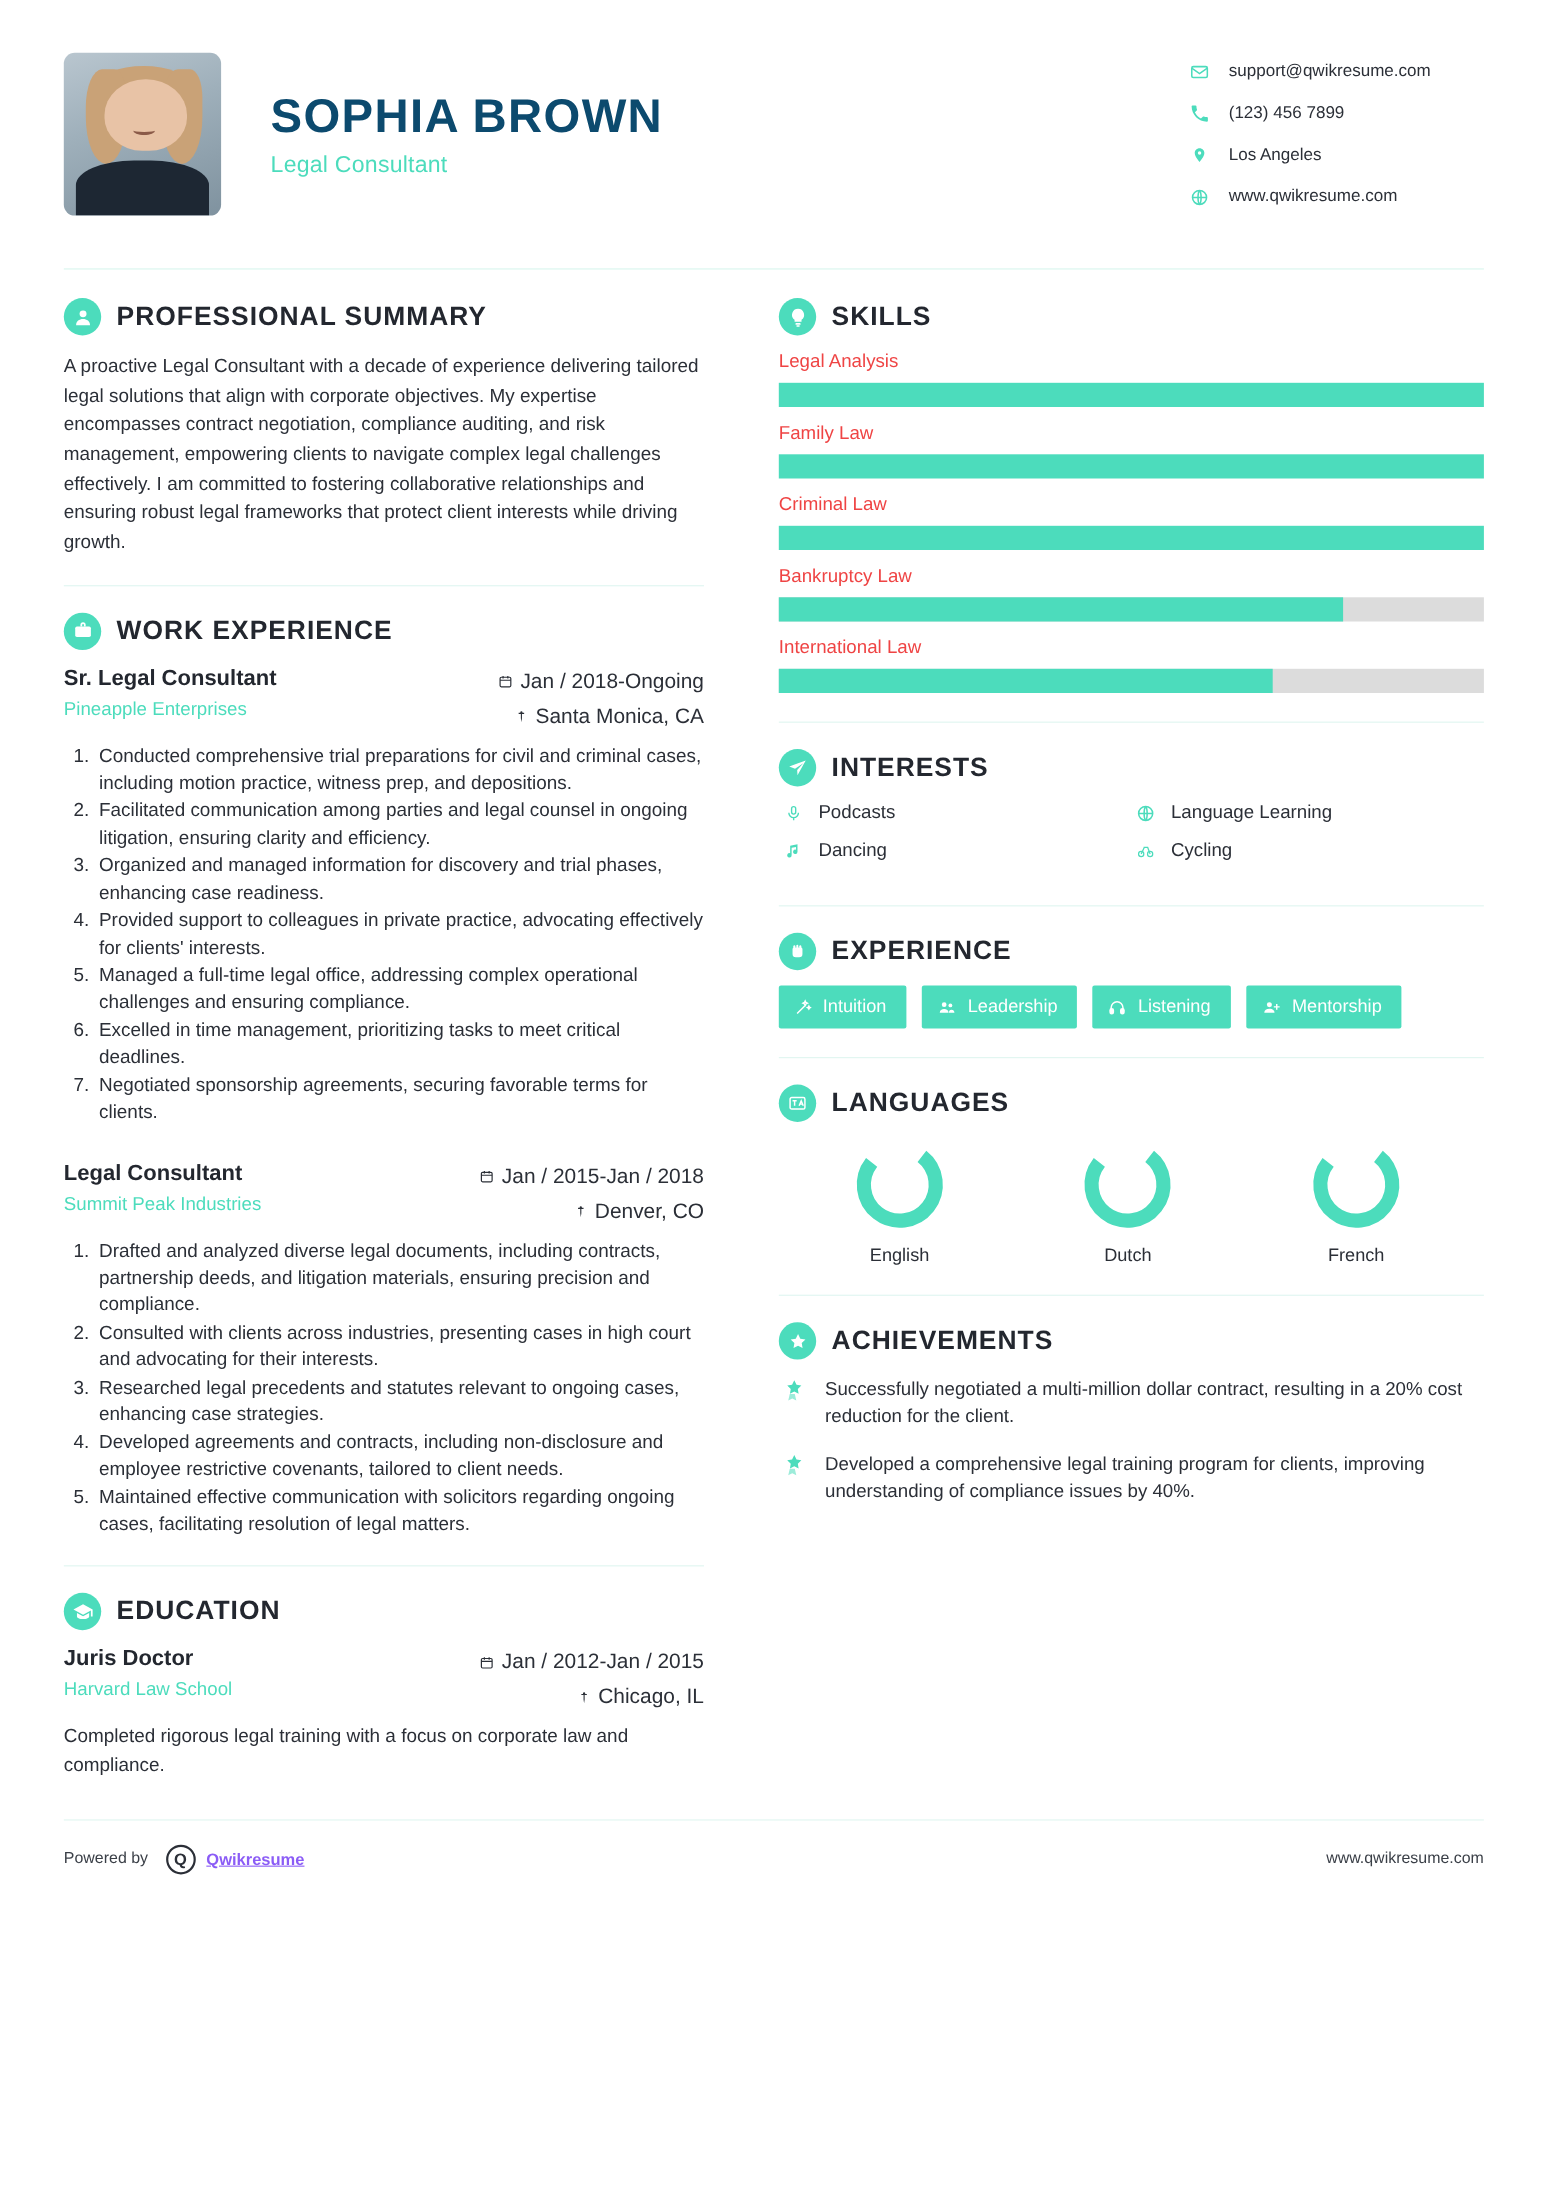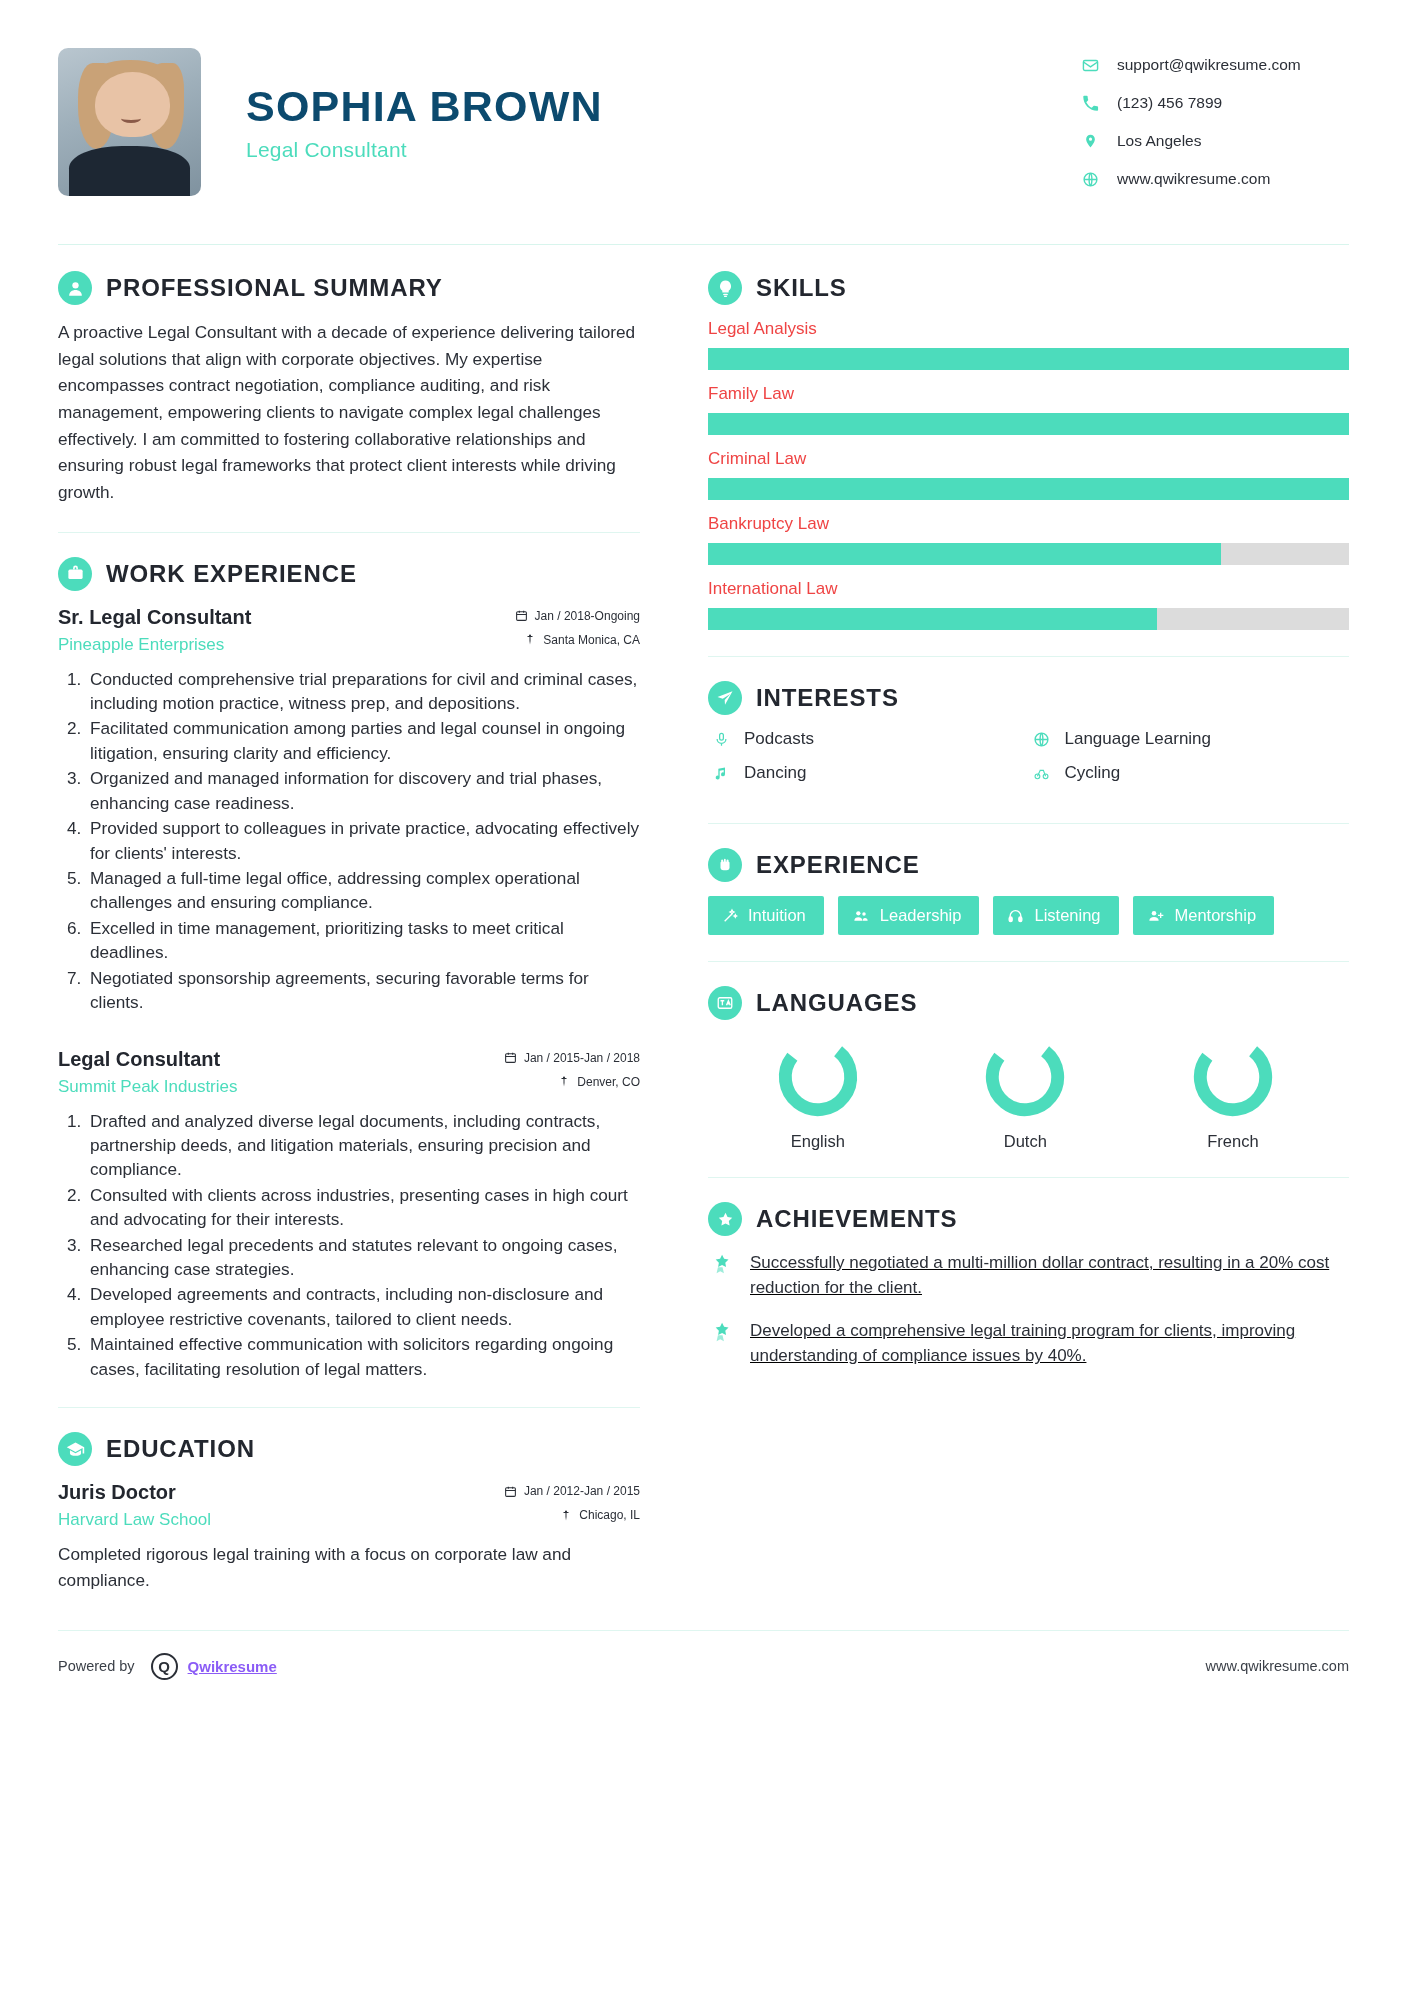--- a/index.html
+++ b/index.html
@@ -169,21 +169,21 @@
     color: #23272f;
     padding-top: 1px;
   }
   .job-company {
     font-size: 17px;
     color: #4cdcbc;
     margin-top: 6px;
   }
   .job-meta { text-align: right; padding-top: 4px; }
   .meta-row {
-    font-size: 12px;
+    font-size: 19px;
     color: #2b2f37;
     white-space: nowrap;
     display: flex;
     align-items: center;
     justify-content: flex-end;
   }
   .meta-row + .meta-row { margin-top: 10px; }
   .meta-row .mi {
     margin-right: 7px;
     display: inline-flex;
@@ -283,21 +283,20 @@
     font-size: 16.5px;
     color: #2b2f37;
     margin-top: 12px;
   }
 
   
   .ach {
     display: flex;
     align-items: flex-start;
     margin-bottom: 18px;
-    text-decoration: underline;
   }
   .ach .ai {
     width: 30px; flex: 0 0 30px;
     margin-right: 12px;
     padding-top: 3px;
     color: #4cdcbc;
     display: flex; align-items: flex-start; justify-content: center;
   }
   .ach-text {
     font-size: 17px;

